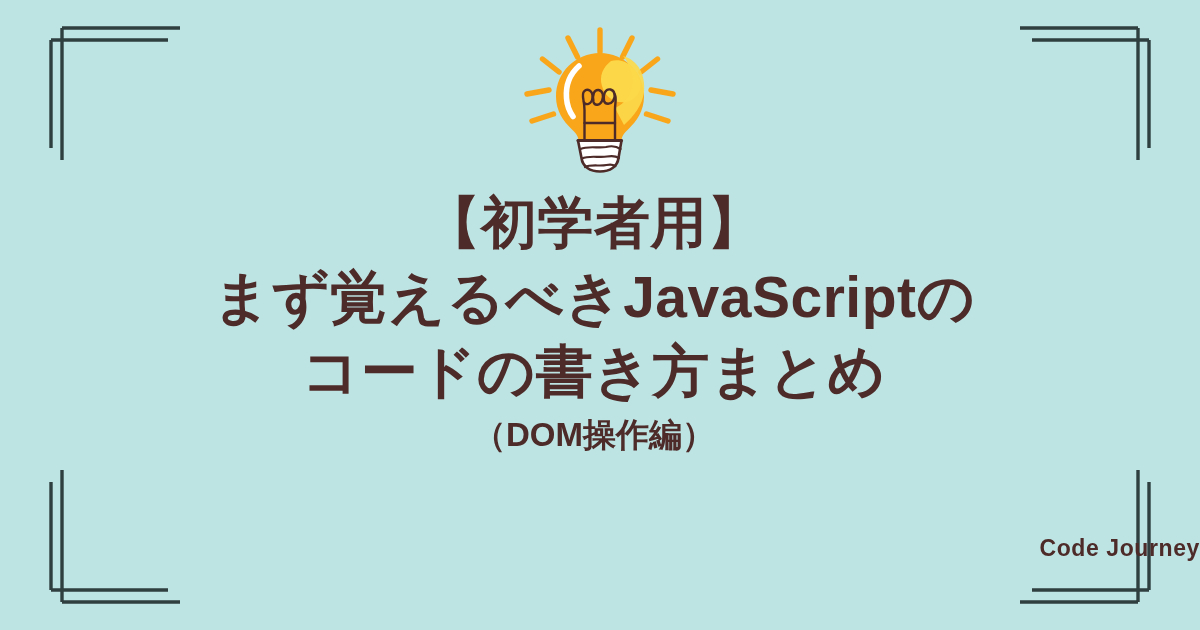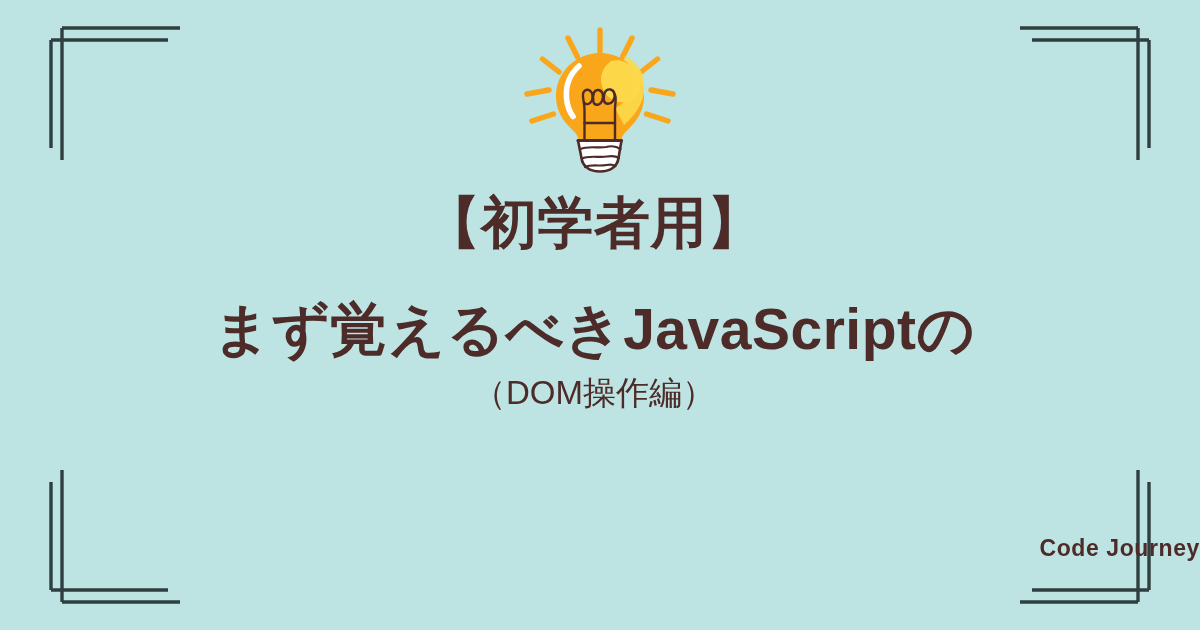--- a/index.html
+++ b/index.html
@@ -64,26 +64,26 @@
   #page-title {
     margin: 0;
     font-weight: 700;
     font-size: 58px;
     line-height: 74px;
     letter-spacing: 0.5px;
     color: #4d2b28;
   }
   #page-title .title-line { display: block; white-space: nowrap; }
   #title-line-1 { font-size: 56px; }
-  #title-line-2 { font-size: 57px; margin-top: 32px; }
+  #title-line-2 { font-size: 57px; }
   #title-line-3 { font-size: 57px; }
 
   #page-subtitle {
     margin: 6px 0 0 0;
-    font-weight: 400;
+    font-weight: 700;
     font-size: 33px;
     line-height: 42px;
     color: #4d2b28;
     white-space: nowrap;
   }
 
   #brand-footer {
     position: absolute;
     left: 0;
     right: 0;
@@ -212,19 +212,20 @@
         <path d="M80 145 C 86 142 95 144.5 101.5 143 C 105.5 142 108 142.5 110.5 144"></path>
       </g>
       <path d="M73 118.5 L116.5 118.5" stroke="#4d2b28" stroke-width="3" stroke-linecap="round" fill="none"></path>
     </svg>
   </div>
 
   <div id="text-block">
     <h1 id="page-title">
       <span class="title-line" id="title-line-1">【初学者用】</span>
       <span class="title-line" id="title-line-2">まず覚えるべきJavaScriptの</span>
+      <span class="title-line" id="title-line-3">コードの書き方まとめ</span>
     </h1>
     <p id="page-subtitle">（DOM操作編）</p>
   </div>
 
   <div id="brand-footer">Code Journey</div>
 
 </div>
 
 </body></html>

